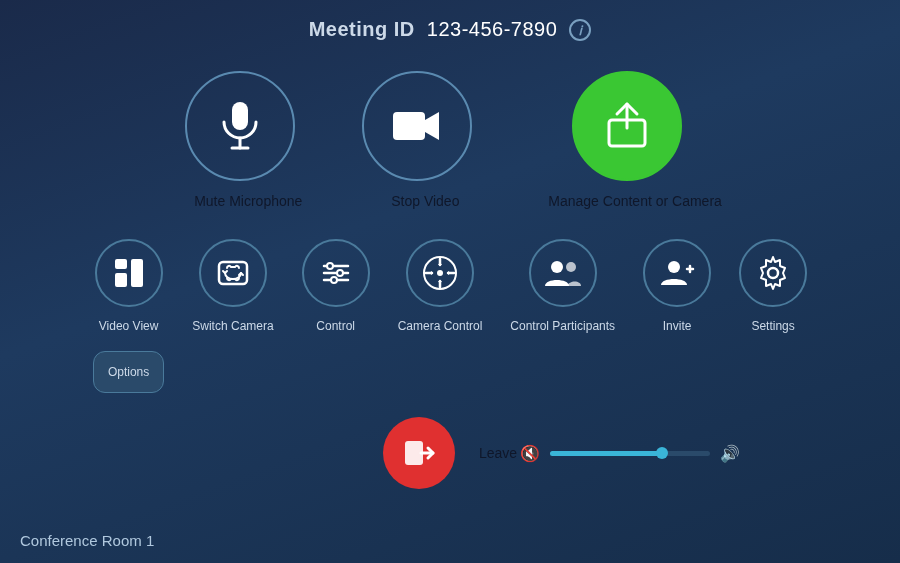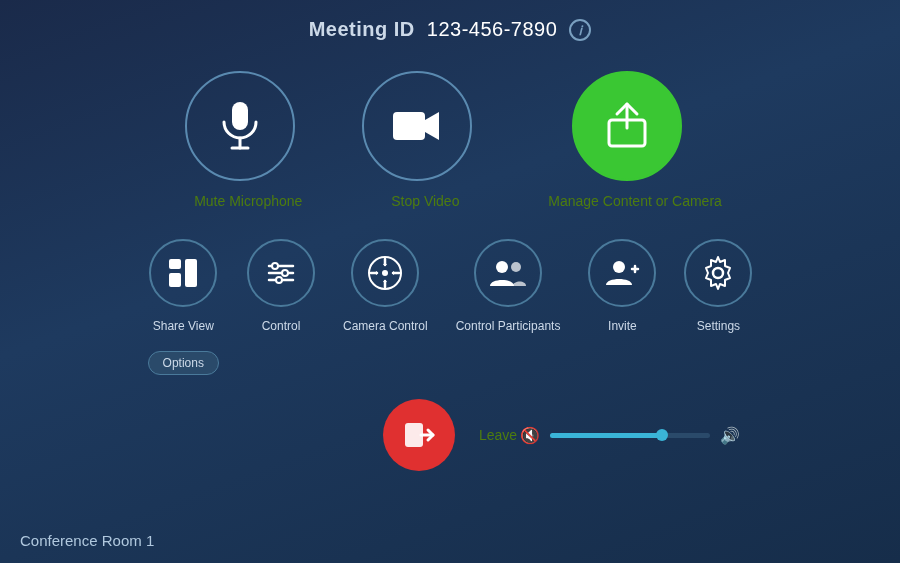--- a/index.html
+++ b/index.html
@@ -79,21 +79,21 @@
       transition: opacity 0.2s;
     }
 
     .circle-btn.green {
       background: #3ac733;
       border-color: #3ac733;
     }
 
     .btn-label {
       font-size: 14px;
-      color: #4d7c0f;
+      color: #0f172a;
       text-align: center;
       white-space: nowrap;
       margin-left: 16px;
     }
 
     .secondary-buttons {
       display: flex;
       justify-content: center;
       align-items: flex-start;
       gap: 28px;
@@ -118,21 +118,21 @@
       color: #ccd9e8;
       text-align: center;
       white-space: nowrap;
     }
 
     .options-btn {
       margin-top: 6px;
       background: #2a4a6a;
       border: 1px solid #4a7a9b;
       border-radius: 12px;
-      padding: 4px 14px;
+      padding: 13px 14px;
       font-size: 12px;
       color: #ccd9e8;
       cursor: pointer;
     }
 
     .bottom-row {
       display: flex;
       justify-content: center;
       align-items: center;
       margin-top: 24px;
@@ -258,24 +258,37 @@
 <div class="secondary-buttons">
 
   <div class="btn-item">
     <div class="circle-btn-sm">
       <svg width="32" height="32" viewBox="0 0 32 32" fill="none">
         <rect x="2" y="2" width="12" height="10" rx="2" fill="white"></rect>
         <rect x="2" y="16" width="12" height="14" rx="2" fill="white"></rect>
         <rect x="18" y="2" width="12" height="28" rx="2" fill="white"></rect>
       </svg>
     </div>
-    <span class="btn-label-sm">Share View</span>
+    <span class="btn-label-sm">Video View</span>
     <button class="options-btn">Options</button>
   </div>
 
+  <div class="btn-item">
+    <div class="circle-btn-sm">
+      <svg width="36" height="30" viewBox="0 0 36 30" fill="none">
+        <path d="M4 8 C4 5.8 5.8 4 8 4 L28 4 C30.2 4 32 5.8 32 8 L32 22 C32 24.2 30.2 26 28 26 L8 26 C5.8 26 4 24.2 4 22 Z" stroke="white" stroke-width="2.5" fill="none"></path>
+        <path d="M12 10 C12 7.8 14.7 7 16 9 L20 9 C21.3 7 24 7.8 24 10" stroke="white" stroke-width="2" fill="none" stroke-linecap="round"></path>
+        <path d="M12 20 C12 22.2 14.7 23 16 21 L20 21 C21.3 23 24 22.2 24 20" stroke="white" stroke-width="2" fill="none" stroke-linecap="round"></path>
+        <path d="M10 15 A8 6 0 0 0 26 15" stroke="white" stroke-width="2" fill="none" stroke-linecap="round"></path>
+        <polyline points="8,13 10,15 12,13" fill="none" stroke="white" stroke-width="2" stroke-linecap="round" stroke-linejoin="round"></polyline>
+        <polyline points="28,17 26,15 24,17" fill="none" stroke="white" stroke-width="2" stroke-linecap="round" stroke-linejoin="round"></polyline>
+      </svg>
+    </div>
+    <span class="btn-label-sm">Switch Camera</span>
+  </div>
 
   <div class="btn-item">
     <div class="circle-btn-sm">
       <svg width="36" height="30" viewBox="0 0 36 30" fill="none">
         <line x1="6" y1="8" x2="30" y2="8" stroke="white" stroke-width="2.5" stroke-linecap="round"></line>
         <line x1="6" y1="15" x2="30" y2="15" stroke="white" stroke-width="2.5" stroke-linecap="round"></line>
         <line x1="6" y1="22" x2="30" y2="22" stroke="white" stroke-width="2.5" stroke-linecap="round"></line>
         <circle cx="12" cy="8" r="3" fill="#1e3a5f" stroke="white" stroke-width="2"></circle>
         <circle cx="22" cy="15" r="3" fill="#1e3a5f" stroke="white" stroke-width="2"></circle>
         <circle cx="16" cy="22" r="3" fill="#1e3a5f" stroke="white" stroke-width="2"></circle>

